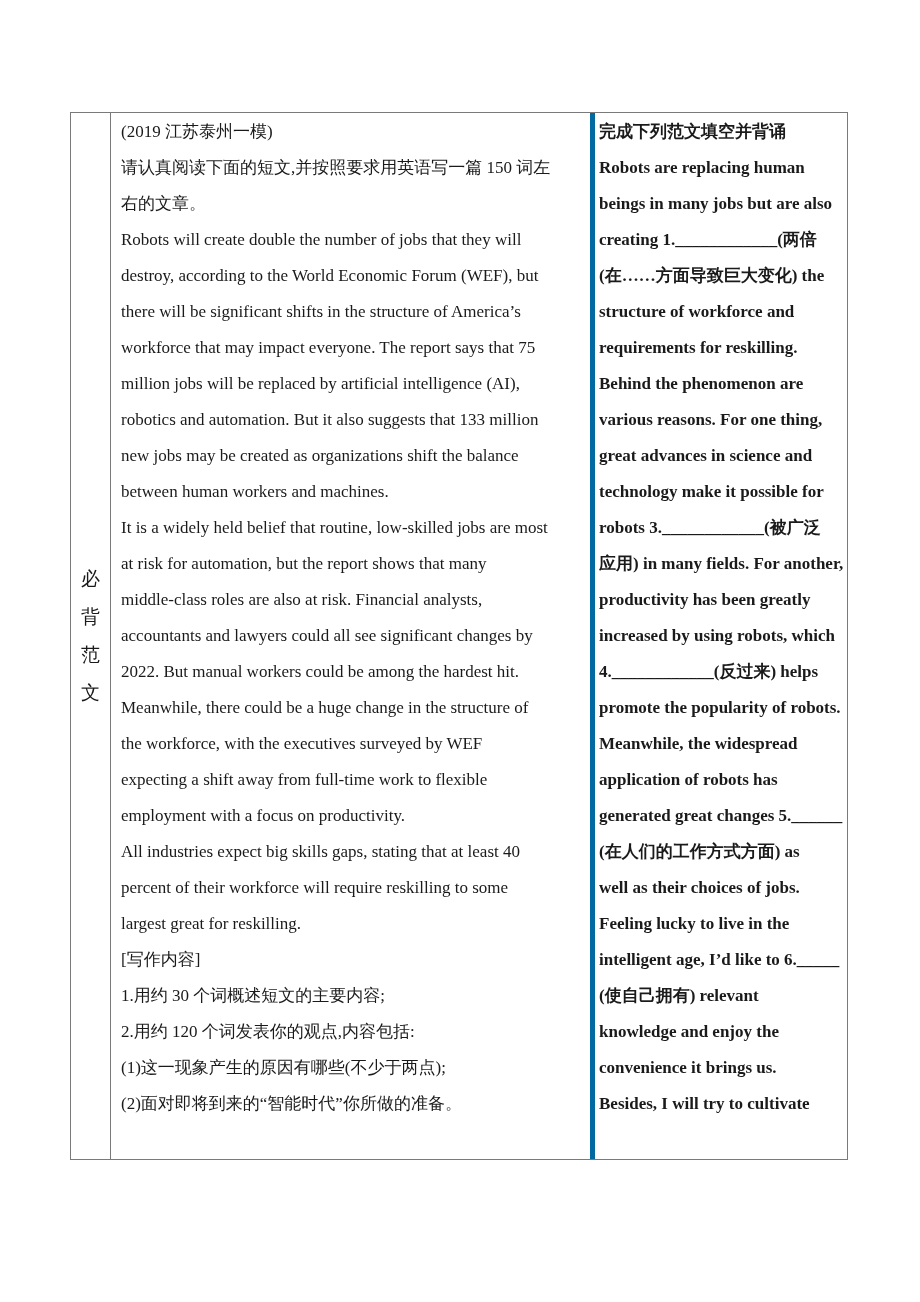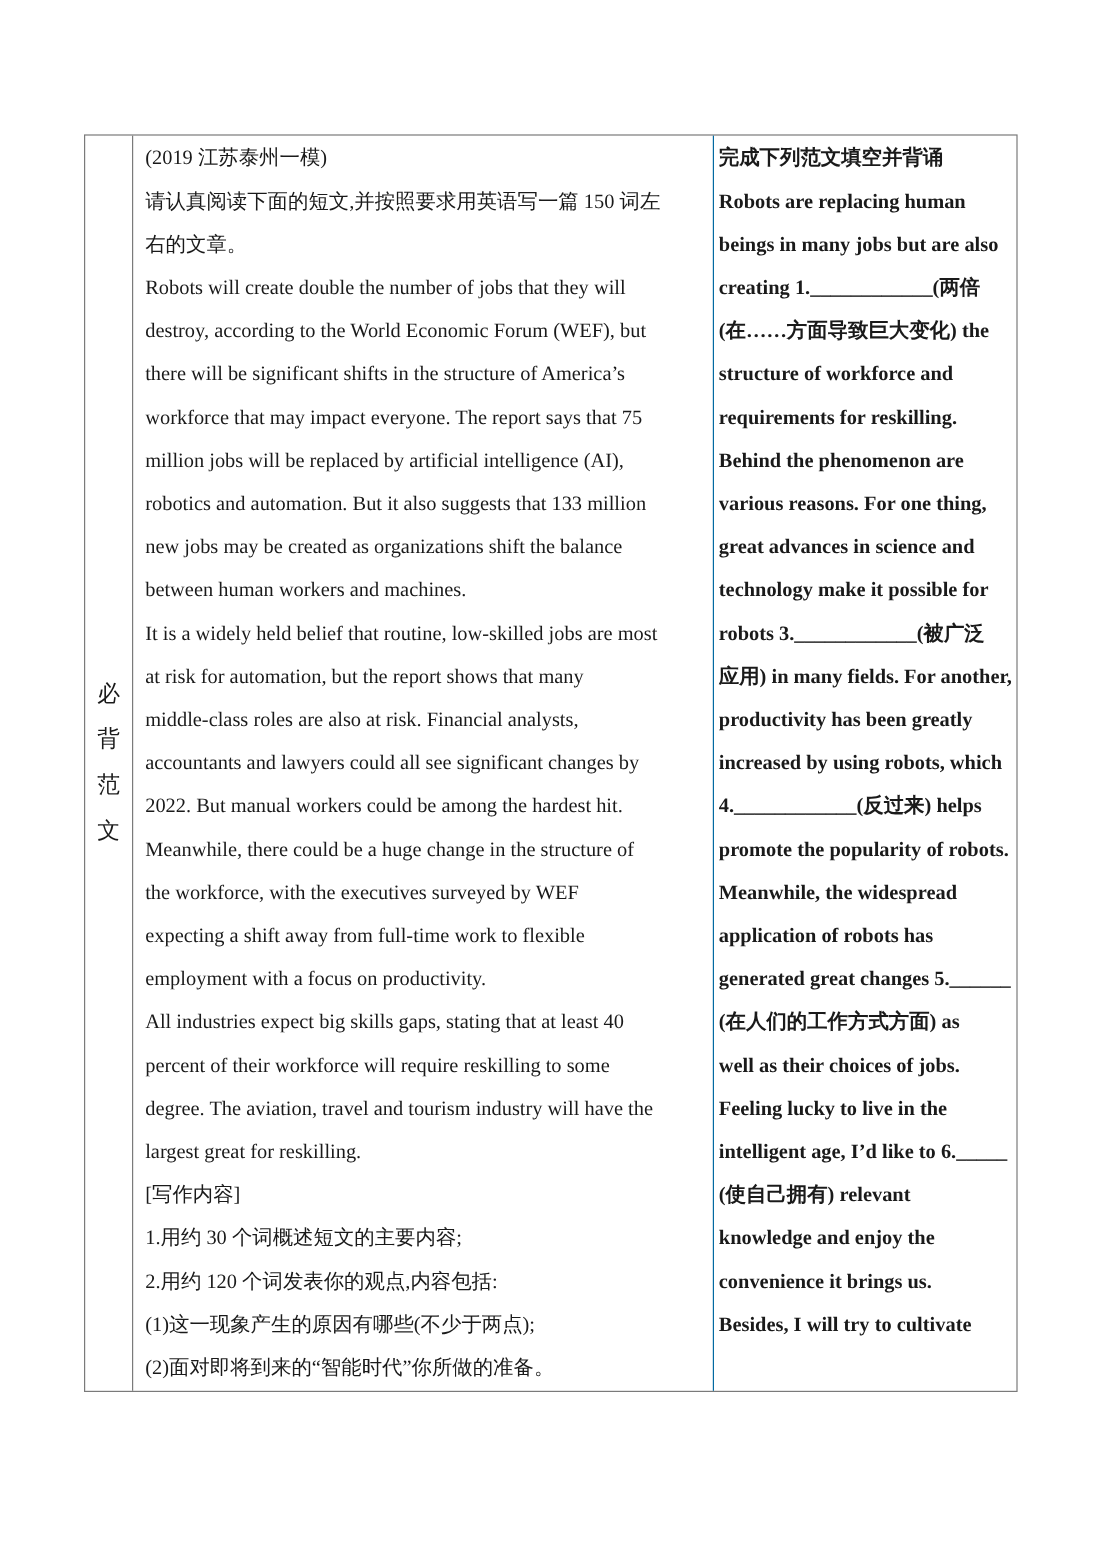--- a/index.html
+++ b/index.html
@@ -31,21 +31,21 @@
   }
   .label-char{
     font-size:19px;
     line-height:22px;
     height:22px;
     text-align:center;
     white-space:pre;
   }
   .main-cell{
     width:484px;
-    border-right:1px solid #0369a1;
+    border-right:5px solid #0369a1;
     padding:1px 20px 0 10px;
   }
   .side-cell{
     flex:1;
     padding:1px 0 0 4px;
     font-weight:bold;
   }
   .line{
     height:36px;
     line-height:36px;
@@ -80,21 +80,20 @@
       <div class="line">at risk for automation, but the report shows that many</div>
       <div class="line">middle-class roles are also at risk. Financial analysts,</div>
       <div class="line">accountants and lawyers could all see significant changes by</div>
       <div class="line">2022. But manual workers could be among the hardest hit.</div>
       <div class="line">Meanwhile, there could be a huge change in the structure of</div>
       <div class="line">the workforce, with the executives surveyed by WEF</div>
       <div class="line">expecting a shift away from full-time work to flexible</div>
       <div class="line">employment with a focus on productivity.</div>
       <div class="line">All industries expect big skills gaps, stating that at least 40</div>
       <div class="line">percent of their workforce will require reskilling to some</div>
-      <div class="line">degree. The aviation, travel and tourism industry will have the</div>
       <div class="line">largest great for reskilling.</div>
       <div class="line">[写作内容]</div>
       <div class="line">1.用约 30 个词概述短文的主要内容;</div>
       <div class="line">2.用约 120 个词发表你的观点,内容包括:</div>
       <div class="line">(1)这一现象产生的原因有哪些(不少于两点);</div>
       <div class="line">(2)面对即将到来的“智能时代”你所做的准备。</div>
     </div>
   <div class="cell side-cell">
       <div class="line">完成下列范文填空并背诵</div>
       <div class="line">Robots are replacing human</div>

